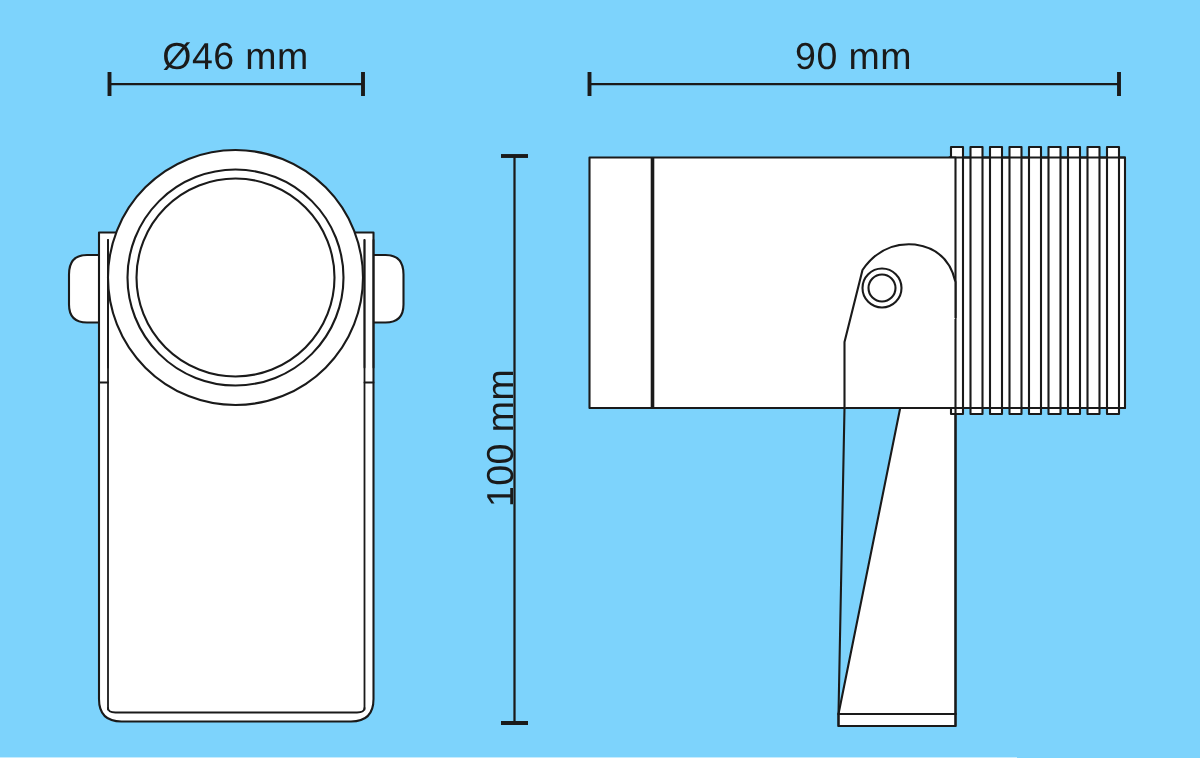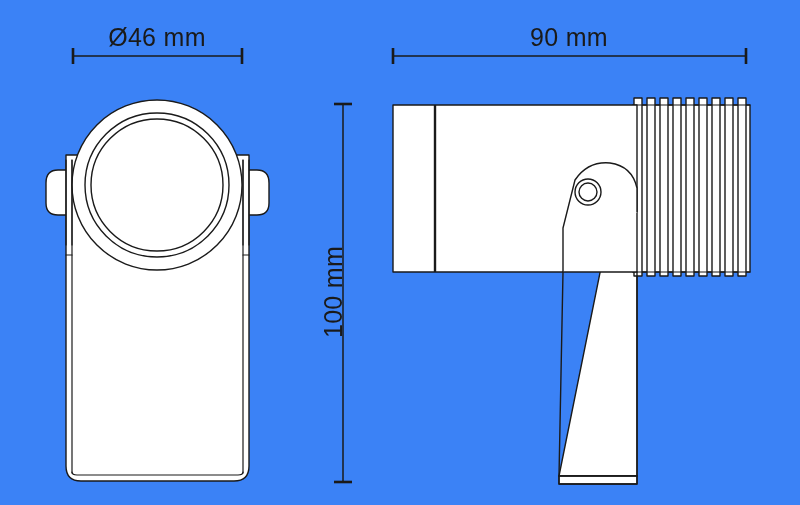--- a/index.html
+++ b/index.html
@@ -11,21 +11,21 @@
     width: 800px;
     height: 505px;
     overflow: hidden;
     font-family: "Liberation Sans", sans-serif;
     color: #1a1a1a;
   }
   #drawing-root {
     position: relative;
     width: 800px;
     height: 505px;
-    background: #3b82f6;
+    background: #7dd3fc;
   }
   svg.tech-drawing {
     display: block;
     width: 800px;
     height: 505px;
   }
   .outline {
     fill: none;
     stroke: #1a1a1a;
     stroke-width: 1.4;

